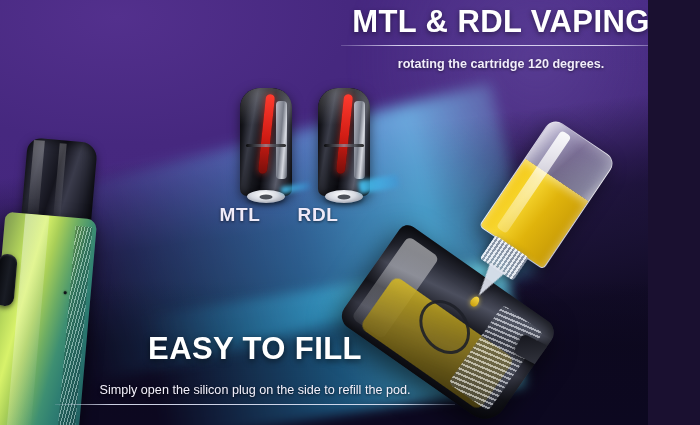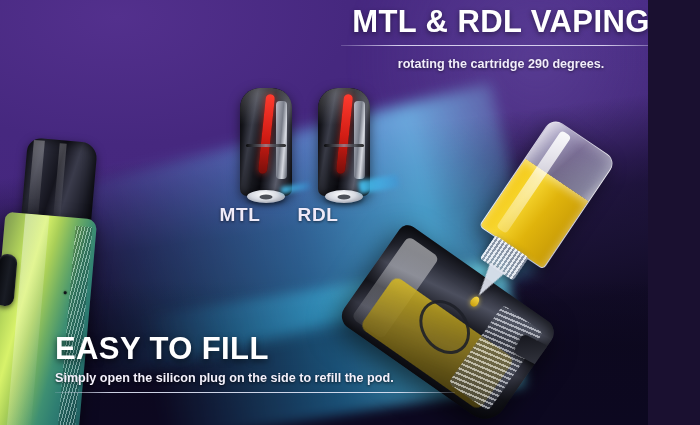--- a/index.html
+++ b/index.html
@@ -37,24 +37,24 @@
 
   
   .hdr{position:absolute;left:336px;top:6px;width:330px;text-align:center;}
   .hdr-title{color:#fff;font-size:31px;font-weight:bold;letter-spacing:.4px;line-height:1.05;
     text-shadow:0 2px 5px rgba(0,0,0,.45);white-space:nowrap;}
   .hdr-rule{margin:6px auto 0;height:1px;width:320px;
     background:linear-gradient(90deg,rgba(195,185,225,.25),rgba(220,214,242,.95) 18%,rgba(220,214,242,.95) 82%,rgba(195,185,225,.25));}
   .hdr-sub{margin-top:9px;color:#f2eefb;font-size:12.6px;font-weight:bold;line-height:1.55;
     text-shadow:0 1px 3px rgba(0,0,0,.5);}
 
-  .fill-block{position:absolute;left:55px;top:332px;width:400px;}
+  .fill-block{position:absolute;left:55px;top:332px;width:400px;text-align:center;}
   .fill-title{color:#fff;font-size:31px;font-weight:bold;letter-spacing:.4px;line-height:1.1;
     text-shadow:0 2px 6px rgba(0,0,0,.6);}
-  .fill-sub{margin-top:5px;color:#f4f1fc;font-size:12.6px;font-weight:bold;
+  .fill-sub{margin-top:17px;color:#f4f1fc;font-size:12.6px;font-weight:normal;
     text-shadow:0 1px 3px rgba(0,0,0,.7);white-space:nowrap;}
   .fill-rule{margin:7px auto 0;height:1px;width:400px;
     background:linear-gradient(90deg,rgba(190,200,225,.18),rgba(225,230,248,.9) 14%,rgba(225,230,248,.9) 86%,rgba(190,200,225,.18));}
 
   
   .pod-group{position:absolute;}
   .pod{position:absolute;width:52px;height:108px;}
   .pod-body{position:absolute;inset:0;border-radius:20px 20px 7px 7px;
     background:
       linear-gradient(100deg,#0a0a0e 0%,#1d1e26 14%,#3b3d49 26%,#16171d 40%,#0a0a0f 52%,#2d2f3a 64%,#595c6a 74%,#32343f 84%,#101117 100%);
@@ -173,21 +173,21 @@
   <div class="glow-tr"></div>
   <div class="bg-dark-wedge"></div>
   <div class="bg-dark-floor"></div>
   <div class="beam-teal"></div>
   <div class="beam-teal2"></div>
 
   <div class="hdr">
     <div class="hdr-title">MTL &amp; RDL VAPING</div>
     <div class="hdr-rule"></div>
     <div class="hdr-sub">
-      <div>rotating the cartridge 290 degrees.</div>
+      <div>rotating the cartridge 120 degrees.</div>
     </div>
   </div>
 
   <div class="device">
     <div class="device-pod"></div>
     <div class="device-body">
       <div class="device-sheen"></div>
       <div class="device-ribs"></div>
     </div>
     <div class="device-btn"></div>

